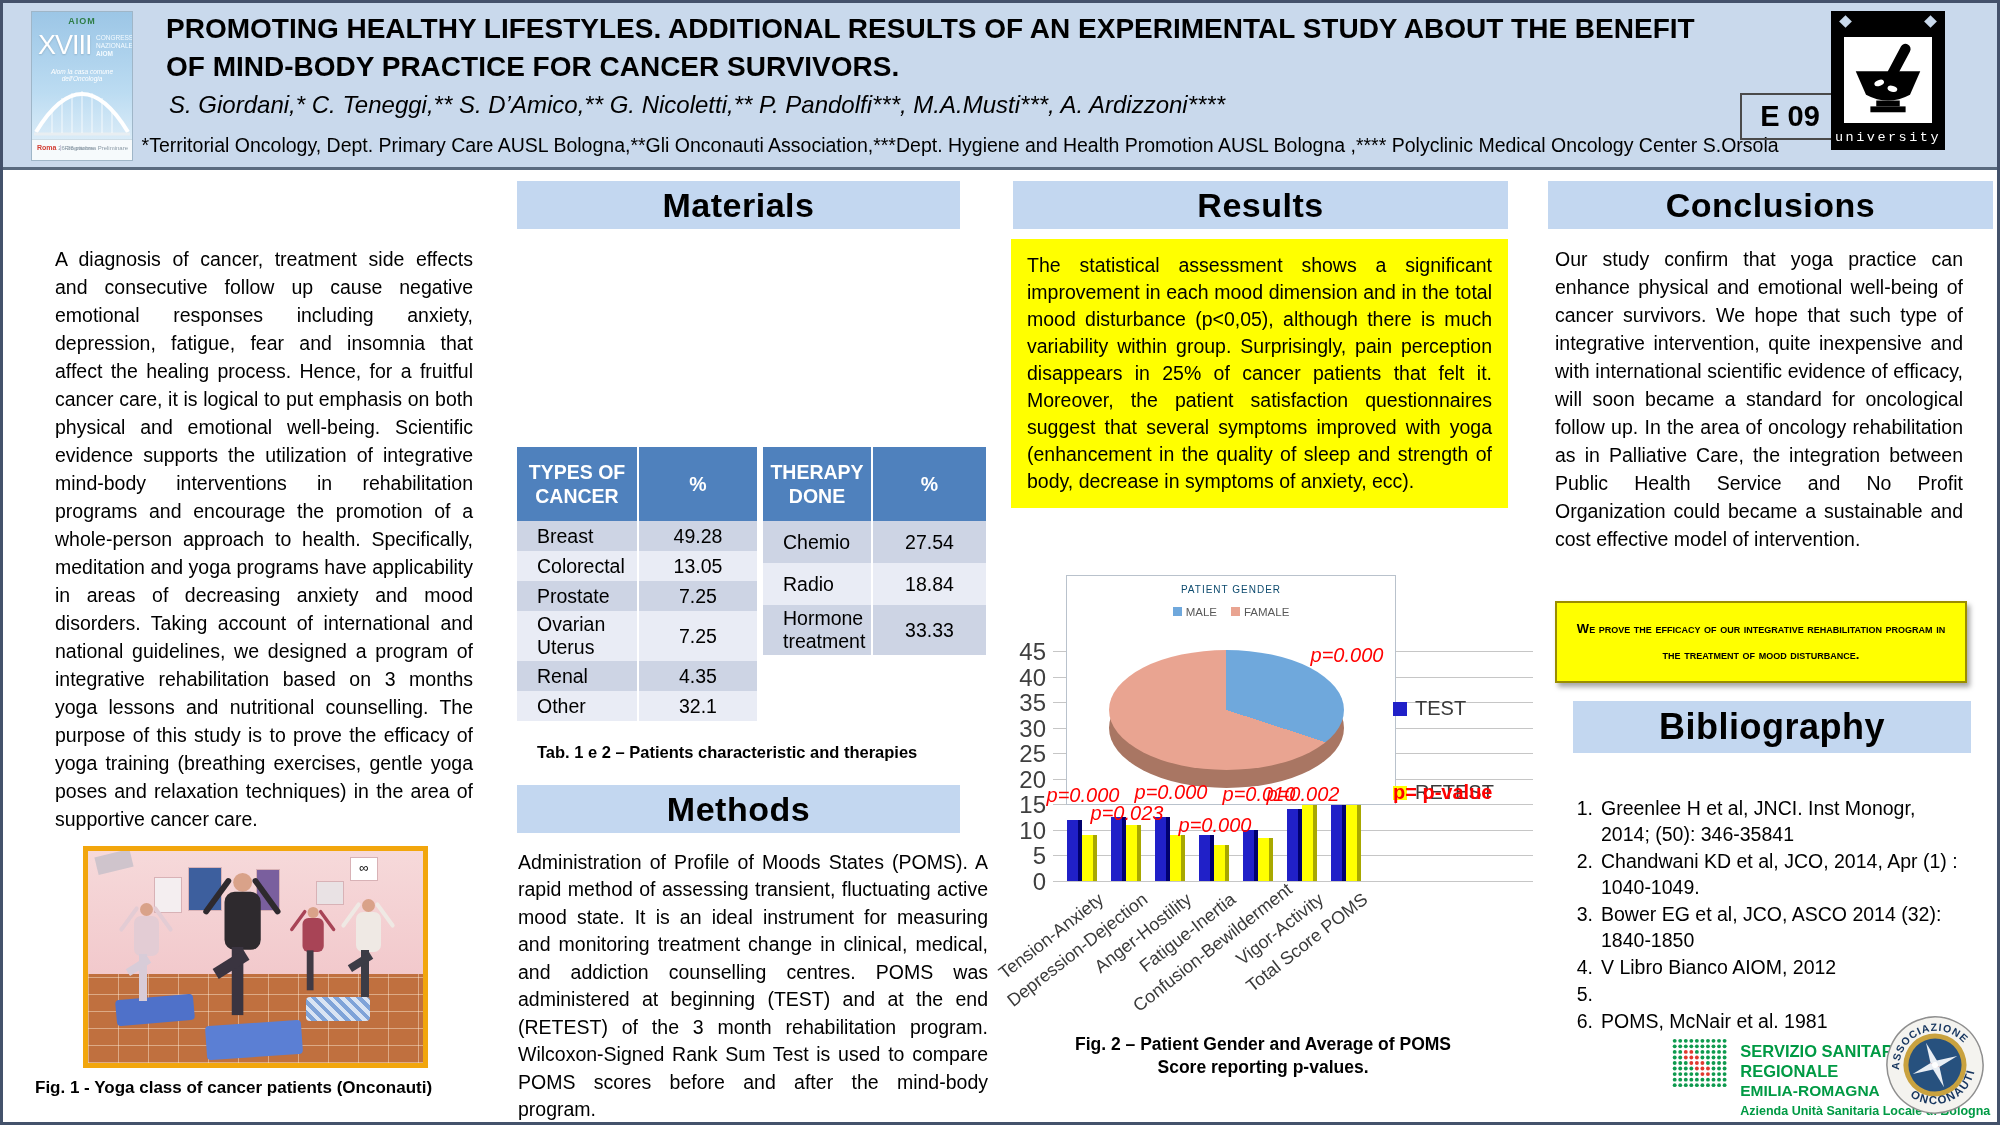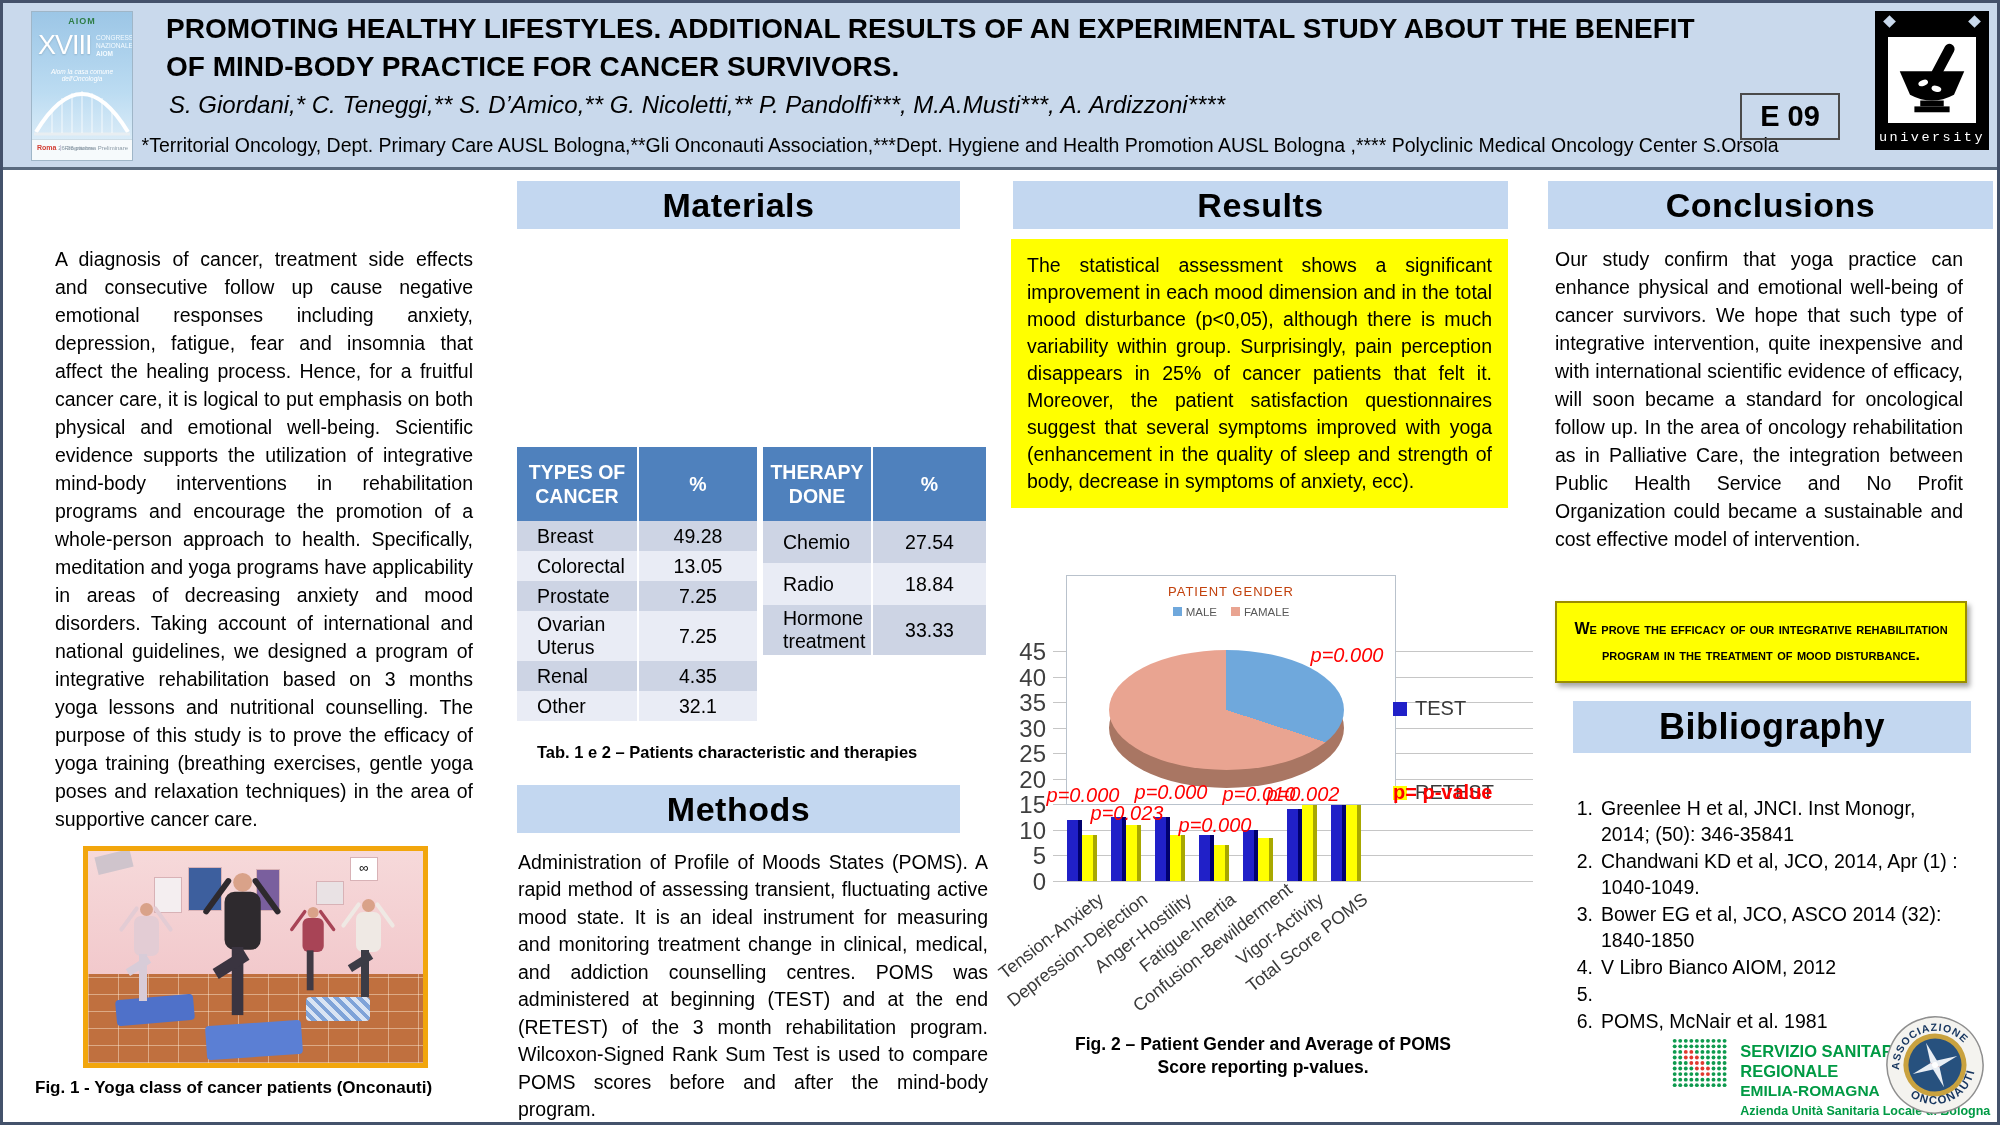--- a/index.html
+++ b/index.html
@@ -25,21 +25,21 @@
   .cc-foot b{color:#d23c32;font-size:7px;}
   .cc-fl{position:absolute;left:5px;top:4px;}
   .cc-fr{position:absolute;right:4px;top:5px;border-left:1px solid #ccd;padding-left:4px;}
   #main-title{position:absolute;left:163px;top:7px;width:1565px;font-size:28px;
     font-weight:bold;line-height:38px;letter-spacing:0px;}
   #authors{position:absolute;left:166px;top:88px;font-size:24px;font-style:italic;}
   #affil{position:absolute;left:0;top:131px;width:96%;text-align:center;font-size:19.5px;}
   #code-badge{position:absolute;left:1737px;top:90px;width:100px;height:47px;
     border:2px solid #4a4a4a;display:flex;align-items:center;justify-content:center;
     font-size:29px;font-weight:bold;box-sizing:border-box;}
-  #uni-logo{position:absolute;left:1872px;top:8px;width:114px;height:139px;background:#000;}
+  #uni-logo{position:absolute;left:1828px;top:8px;width:114px;height:139px;background:#000;}
   .uni-dia{position:absolute;top:6px;width:9px;height:9px;background:#c9d9ec;transform:rotate(45deg);}
   .uni-panel{position:absolute;left:13px;top:26px;width:88px;height:86px;background:#fff;}
   .uni-label{position:absolute;left:0;bottom:5px;width:100%;text-align:center;color:#fff;
     font-size:13.5px;letter-spacing:2.5px;font-family:"Liberation Mono",monospace;}
   
   .col{position:absolute;top:170px;height:955px;}
   #col-intro{left:30px;width:465px;}
   #col-mat{left:510px;width:475px;}
   #col-res{left:1005px;width:505px;}
   #col-con{left:1540px;width:450px;}
@@ -55,36 +55,36 @@
     justify-content:center;text-align:center;min-height:74px;border-right:2px solid #fff;
     line-height:24px;padding:0 4px;}
   .pt-c{display:flex;align-items:center;padding:2px 20px;background:#cdd4e4;border-right:2px solid #fff;}
   .pt-c.alt{background:#e9ecf5;}
   .pt-c.num{justify-content:center;padding:2px 0;}
   .t0 .pt-c{min-height:26px;}
   .t1 .pt-c{min-height:38px;}
   
   .yellow-box{position:absolute;background:#ffff00;padding:13px 16px;box-sizing:border-box;}
   #concl-box{border:2px solid #9a8d00;box-shadow:3px 4px 5px rgba(0,0,0,.35);
-    font-variant:small-caps;font-weight:bold;font-size:16px;text-align:center;line-height:26px;}
+    font-variant:small-caps;font-weight:bold;font-size:13px;text-align:center;line-height:26px;}
   
   #chart{position:absolute;left:1005px;top:628px;width:510px;height:470px;}
   .gl{position:absolute;height:1px;background:#c6c6c6;left:45px;width:480px;}
   .ylab{position:absolute;left:0;width:38px;text-align:right;font-size:24px;color:#3f3f3f;}
   .bar{position:absolute;}
   .plab{position:absolute;color:#ff0000;font-style:italic;font-size:20px;text-align:center;}
   .xlab{position:absolute;font-size:18px;color:#3a3a3a;text-align:right;
     transform:rotate(-38deg);transform-origin:top right;white-space:nowrap;}
   .leg-item{position:absolute;display:flex;align-items:center;font-size:20px;color:#3a3a3a;}
   .leg-sq{width:14px;height:14px;margin-right:8px;flex:none;}
   .leg-note{position:absolute;color:#ff0000;font-weight:bold;font-size:20px;}
   #pie-box{position:absolute;left:1063px;top:572px;width:328px;height:228px;background:#fff;
     border:1px solid #b9c2cc;z-index:3;}
-  #pie-title{position:absolute;top:8px;width:100%;text-align:center;font-size:13px;
-    color:#c2410c;letter-spacing:1px;}
+  #pie-title{position:absolute;top:8px;width:100%;text-align:center;font-size:10px;
+    color:#0c4a6e;letter-spacing:1px;}
   .pie-leg{position:absolute;top:30px;width:100%;display:flex;justify-content:center;
     gap:14px;font-size:11.5px;color:#595959;}
   .pie-leg i{display:inline-block;width:9px;height:9px;margin-right:4px;}
   #pie-depth{position:absolute;left:42px;top:92px;width:235px;height:120px;border-radius:50%;}
   #pie-top{position:absolute;left:42px;top:74px;width:235px;height:120px;border-radius:50%;}
   
   #bib{position:absolute;font-size:19.5px;line-height:26px;list-style:none;margin:0;padding:0;}
   #bib li{display:flex;margin-bottom:1px;}
   .bnum{width:30px;text-align:right;margin-right:8px;flex:none;}
   

